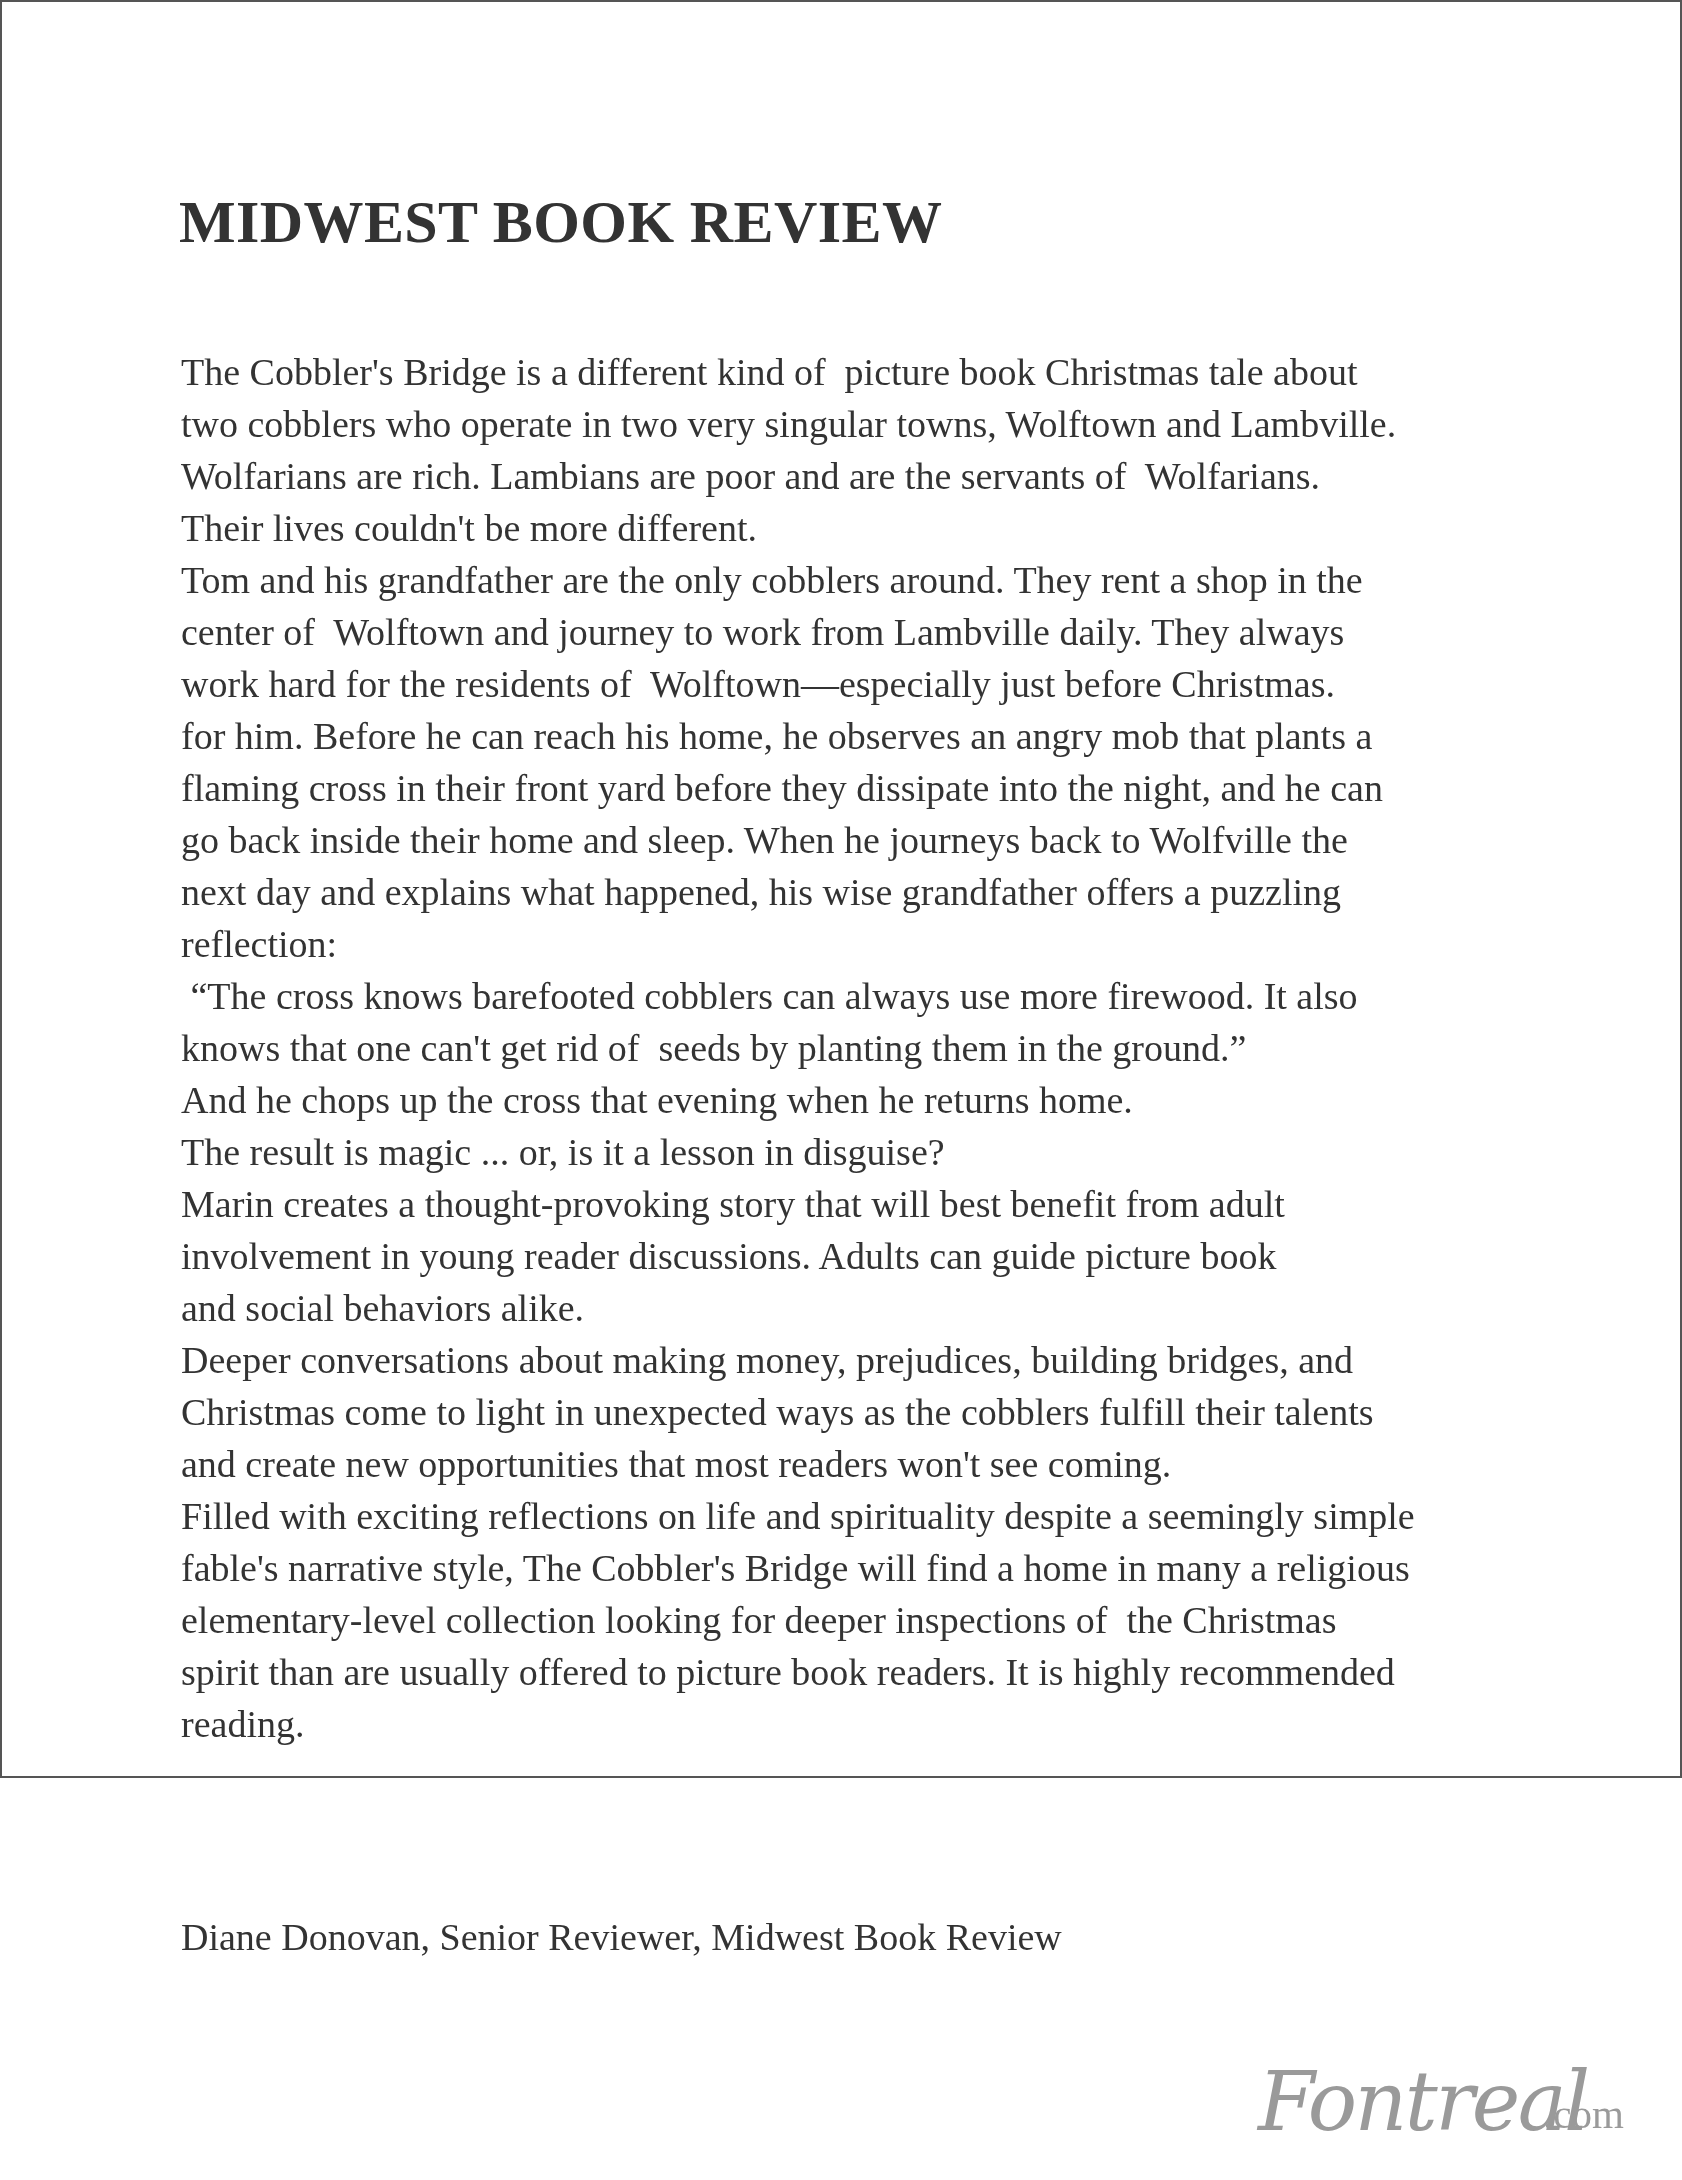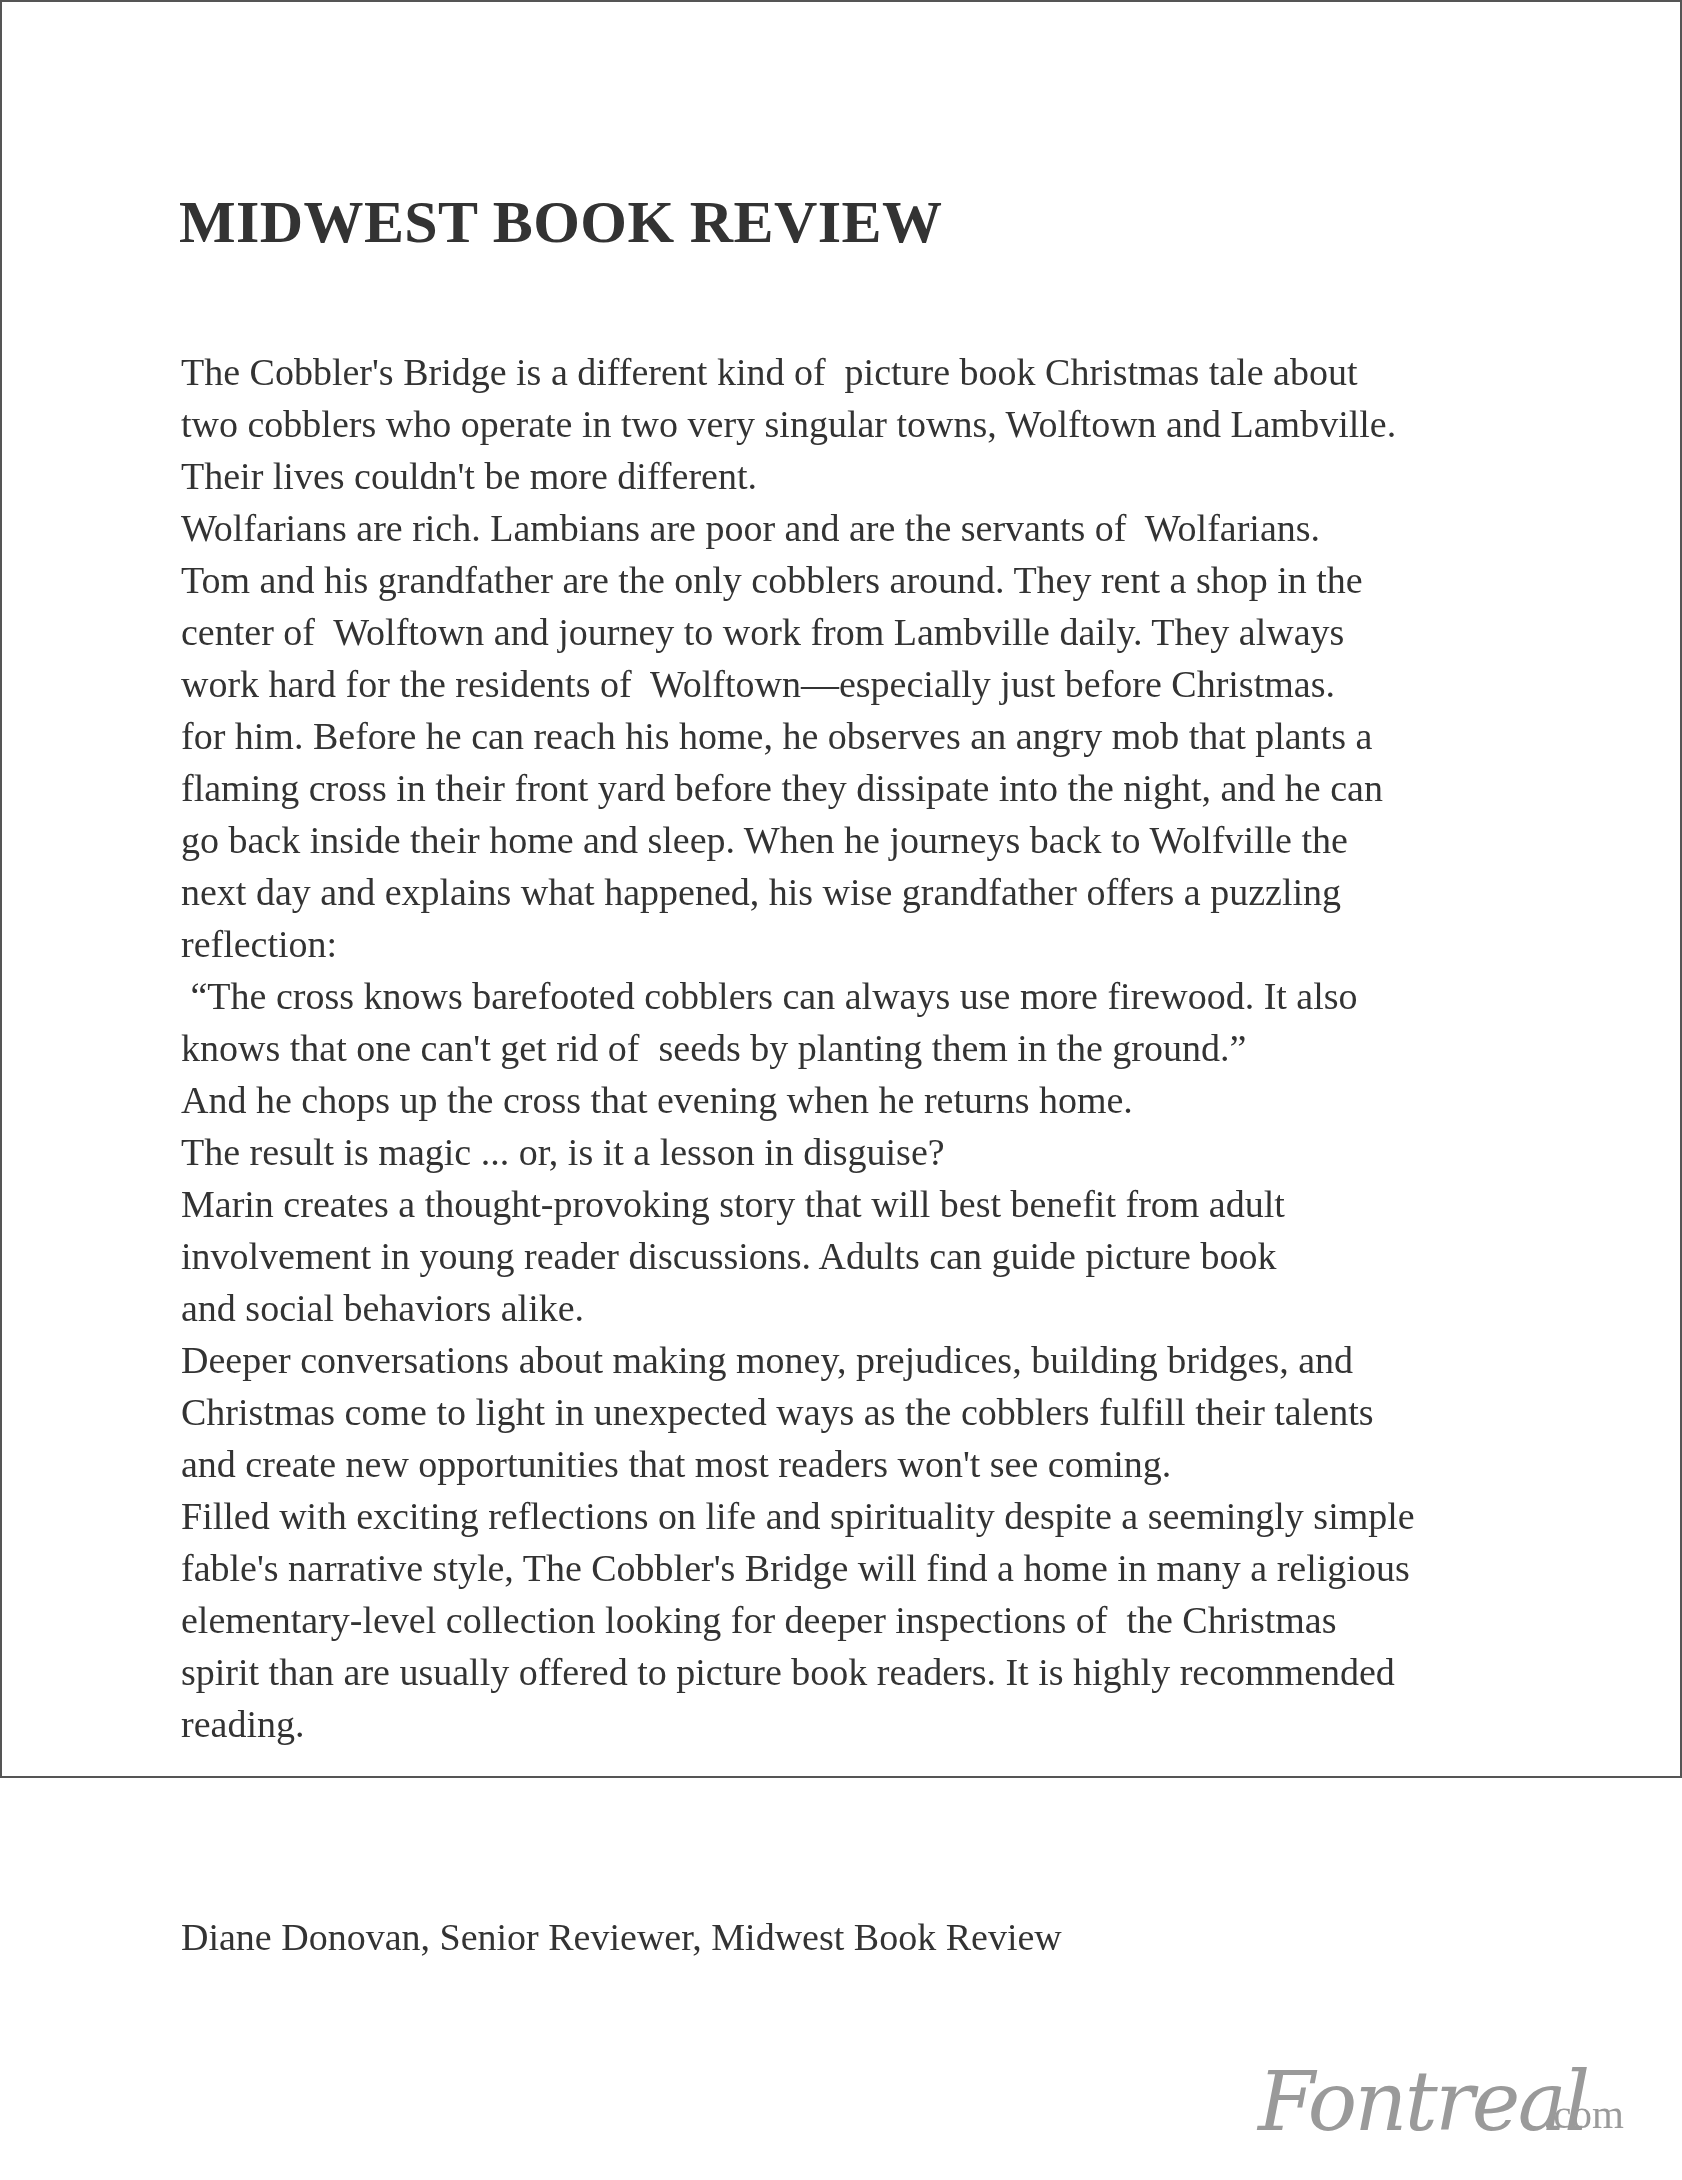--- a/index.html
+++ b/index.html
@@ -63,22 +63,22 @@
 </style>
 </head>
 <body>
 
 <div class="page">
   <h1 class="heading">MIDWEST BOOK REVIEW</h1>
 
   <div class="body-text">
     <span class="line">The Cobbler's Bridge is a different kind of  picture book Christmas tale about</span>
     <span class="line">two cobblers who operate in two very singular towns, Wolftown and Lambville.</span>
+    <span class="line">Wolfarians are rich. Lambians are poor and are the servants of  Wolfarians.</span>
     <span class="line">Their lives couldn't be more different.</span>
-    <span class="line">Wolfarians are rich. Lambians are poor and are the servants of  Wolfarians.</span>
     <span class="line">Tom and his grandfather are the only cobblers around. They rent a shop in the</span>
     <span class="line">center of  Wolftown and journey to work from Lambville daily. They always</span>
     <span class="line">work hard for the residents of  Wolftown—especially just before Christmas.</span>
     <span class="line">for him. Before he can reach his home, he observes an angry mob that plants a</span>
     <span class="line">flaming cross in their front yard before they dissipate into the night, and he can</span>
     <span class="line">go back inside their home and sleep. When he journeys back to Wolfville the</span>
     <span class="line">next day and explains what happened, his wise grandfather offers a puzzling</span>
     <span class="line">reflection:</span>
     <span class="line"> “The cross knows barefooted cobblers can always use more firewood. It also</span>
     <span class="line">knows that one can't get rid of  seeds by planting them in the ground.”</span>

